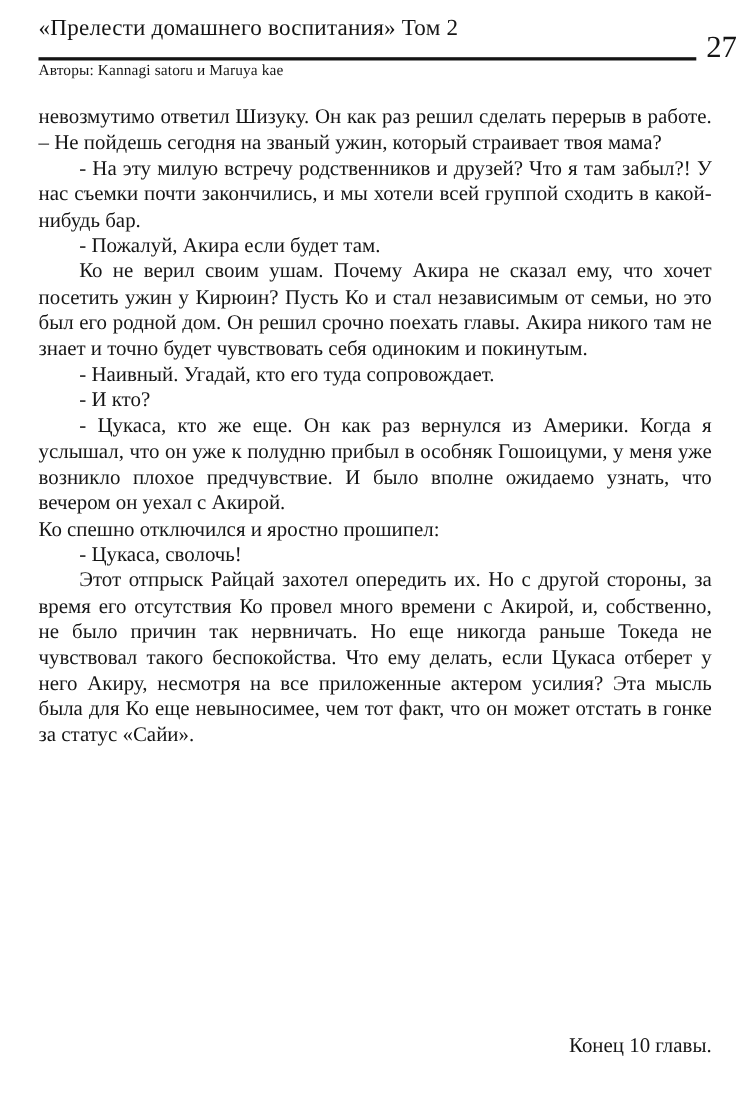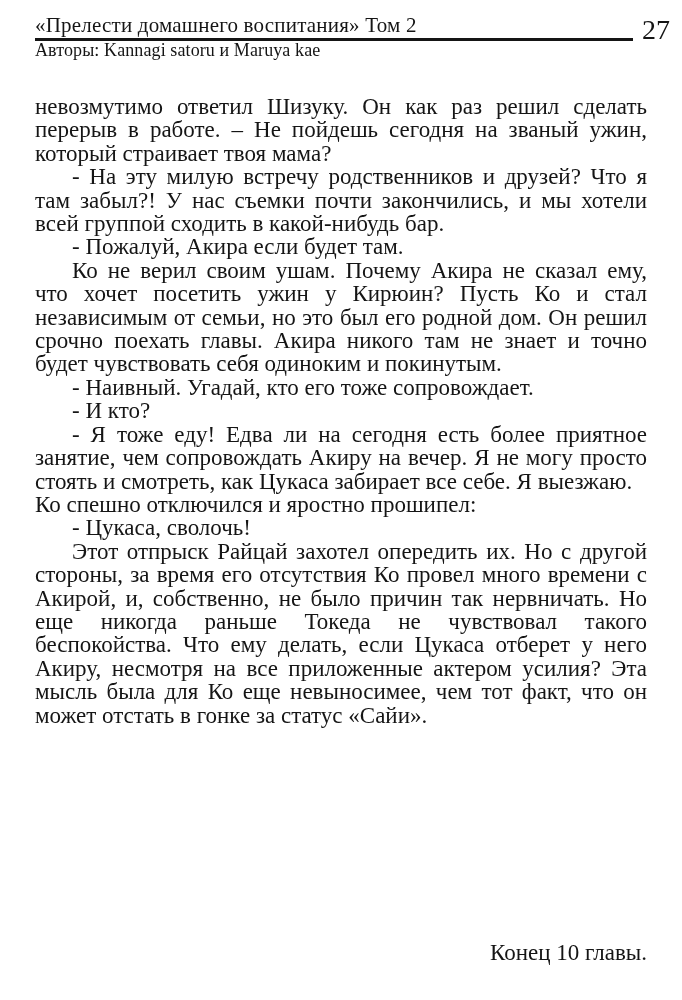--- a/index.html
+++ b/index.html
@@ -19,61 +19,61 @@
     right: 10px;
     top: 14px;
   }
   .header-row {
     display: flex;
     align-items: flex-end;
   }
   .title-block {
     flex: 1;
     border-bottom: 3px solid #151515;
-    padding-bottom: 1px;
+    padding-bottom: 15px;
   }
   .page-title {
     font-size: 21px;
     line-height: 23px;
     letter-spacing: 0.2px;
     white-space: nowrap;
   }
   .page-number {
     font-size: 28px;
     line-height: 23px;
     margin-left: 9px;
     padding-right: 2px;
   }
   .authors {
-    font-size: 18px;
+    font-size: 14px;
     line-height: 17px;
     margin-top: 1px;
     letter-spacing: 0.1px;
   }
   .body-text {
     position: absolute;
     left: 35px;
     width: 612px;
     top: 95px;
-    font-size: 23px;
+    font-size: 19px;
     line-height: 23.4px;
     text-align: justify;
   }
   .body-text p {
     margin: 0;
     text-indent: 37px;
   }
   .body-text p.no-indent {
     text-indent: 0;
   }
   .chapter-end {
     position: absolute;
     right: 35px;
     top: 940px;
-    font-size: 23px;
+    font-size: 19px;
   }
 </style>
 </head>
 <body>
 
 <div class="page">
 
   <div class="header">
     <div class="header-row">
       <div class="title-block">
@@ -89,28 +89,28 @@
       <p class="no-indent">невозмутимо ответил Шизуку. Он как раз решил сделать перерыв в работе. – Не пойдешь сегодня на званый ужин, который страивает твоя мама?</p>
 
       <p>- На эту милую встречу родственников и друзей? Что я там забыл?! У нас съемки почти закончились, и мы хотели всей группой сходить в какой-нибудь бар.</p>
 
       <p>- Пожалуй, Акира если будет там.</p>
 
 
       <p>Ко не верил своим ушам. Почему Акира не сказал ему, что хочет посетить ужин у Кирюин? Пусть Ко и стал независимым от семьи, но это был его родной дом. Он решил срочно поехать главы. Акира никого там не знает и точно будет чувствовать себя одиноким и покинутым.</p>
 
 
-      <p>- Наивный. Угадай, кто его тоже сопровождает.</p>
+      <p>- Наивный. Угадай, кто его туда сопровождает.</p>
 
       <p>- И кто?</p>
 
+      <p>- Цукаса, кто же еще. Он как раз вернулся из Америки. Когда я услышал, что он уже к полудню прибыл в особняк Гошоицуми, у меня уже возникло плохое предчувствие. И было вполне ожидаемо узнать, что вечером он уехал с Акирой.</p>
 
 
 
-      <p>- Я тоже еду! Едва ли на сегодня есть более приятное занятие, чем сопровождать Акиру на вечер. Я не могу просто стоять и смотреть, как Цукаса забирает все себе. Я выезжаю.</p>
 
 
 
       <p class="no-indent">Ко спешно отключился и яростно прошипел:</p>
 
       <p>- Цукаса, сволочь!</p>
 
       <p>Этот отпрыск Райцай захотел опередить их. Но с другой стороны, за время его отсутствия Ко провел много времени с Акирой, и, собственно, не было причин так нервничать. Но еще никогда раньше Токеда не чувствовал такого беспокойства. Что ему делать, если Цукаса отберет у него Акиру, несмотря на все приложенные актером усилия? Эта мысль была для Ко еще невыносимее, чем тот факт, что он может отстать в гонке за статус «Сайи».</p>
     </div>
 

